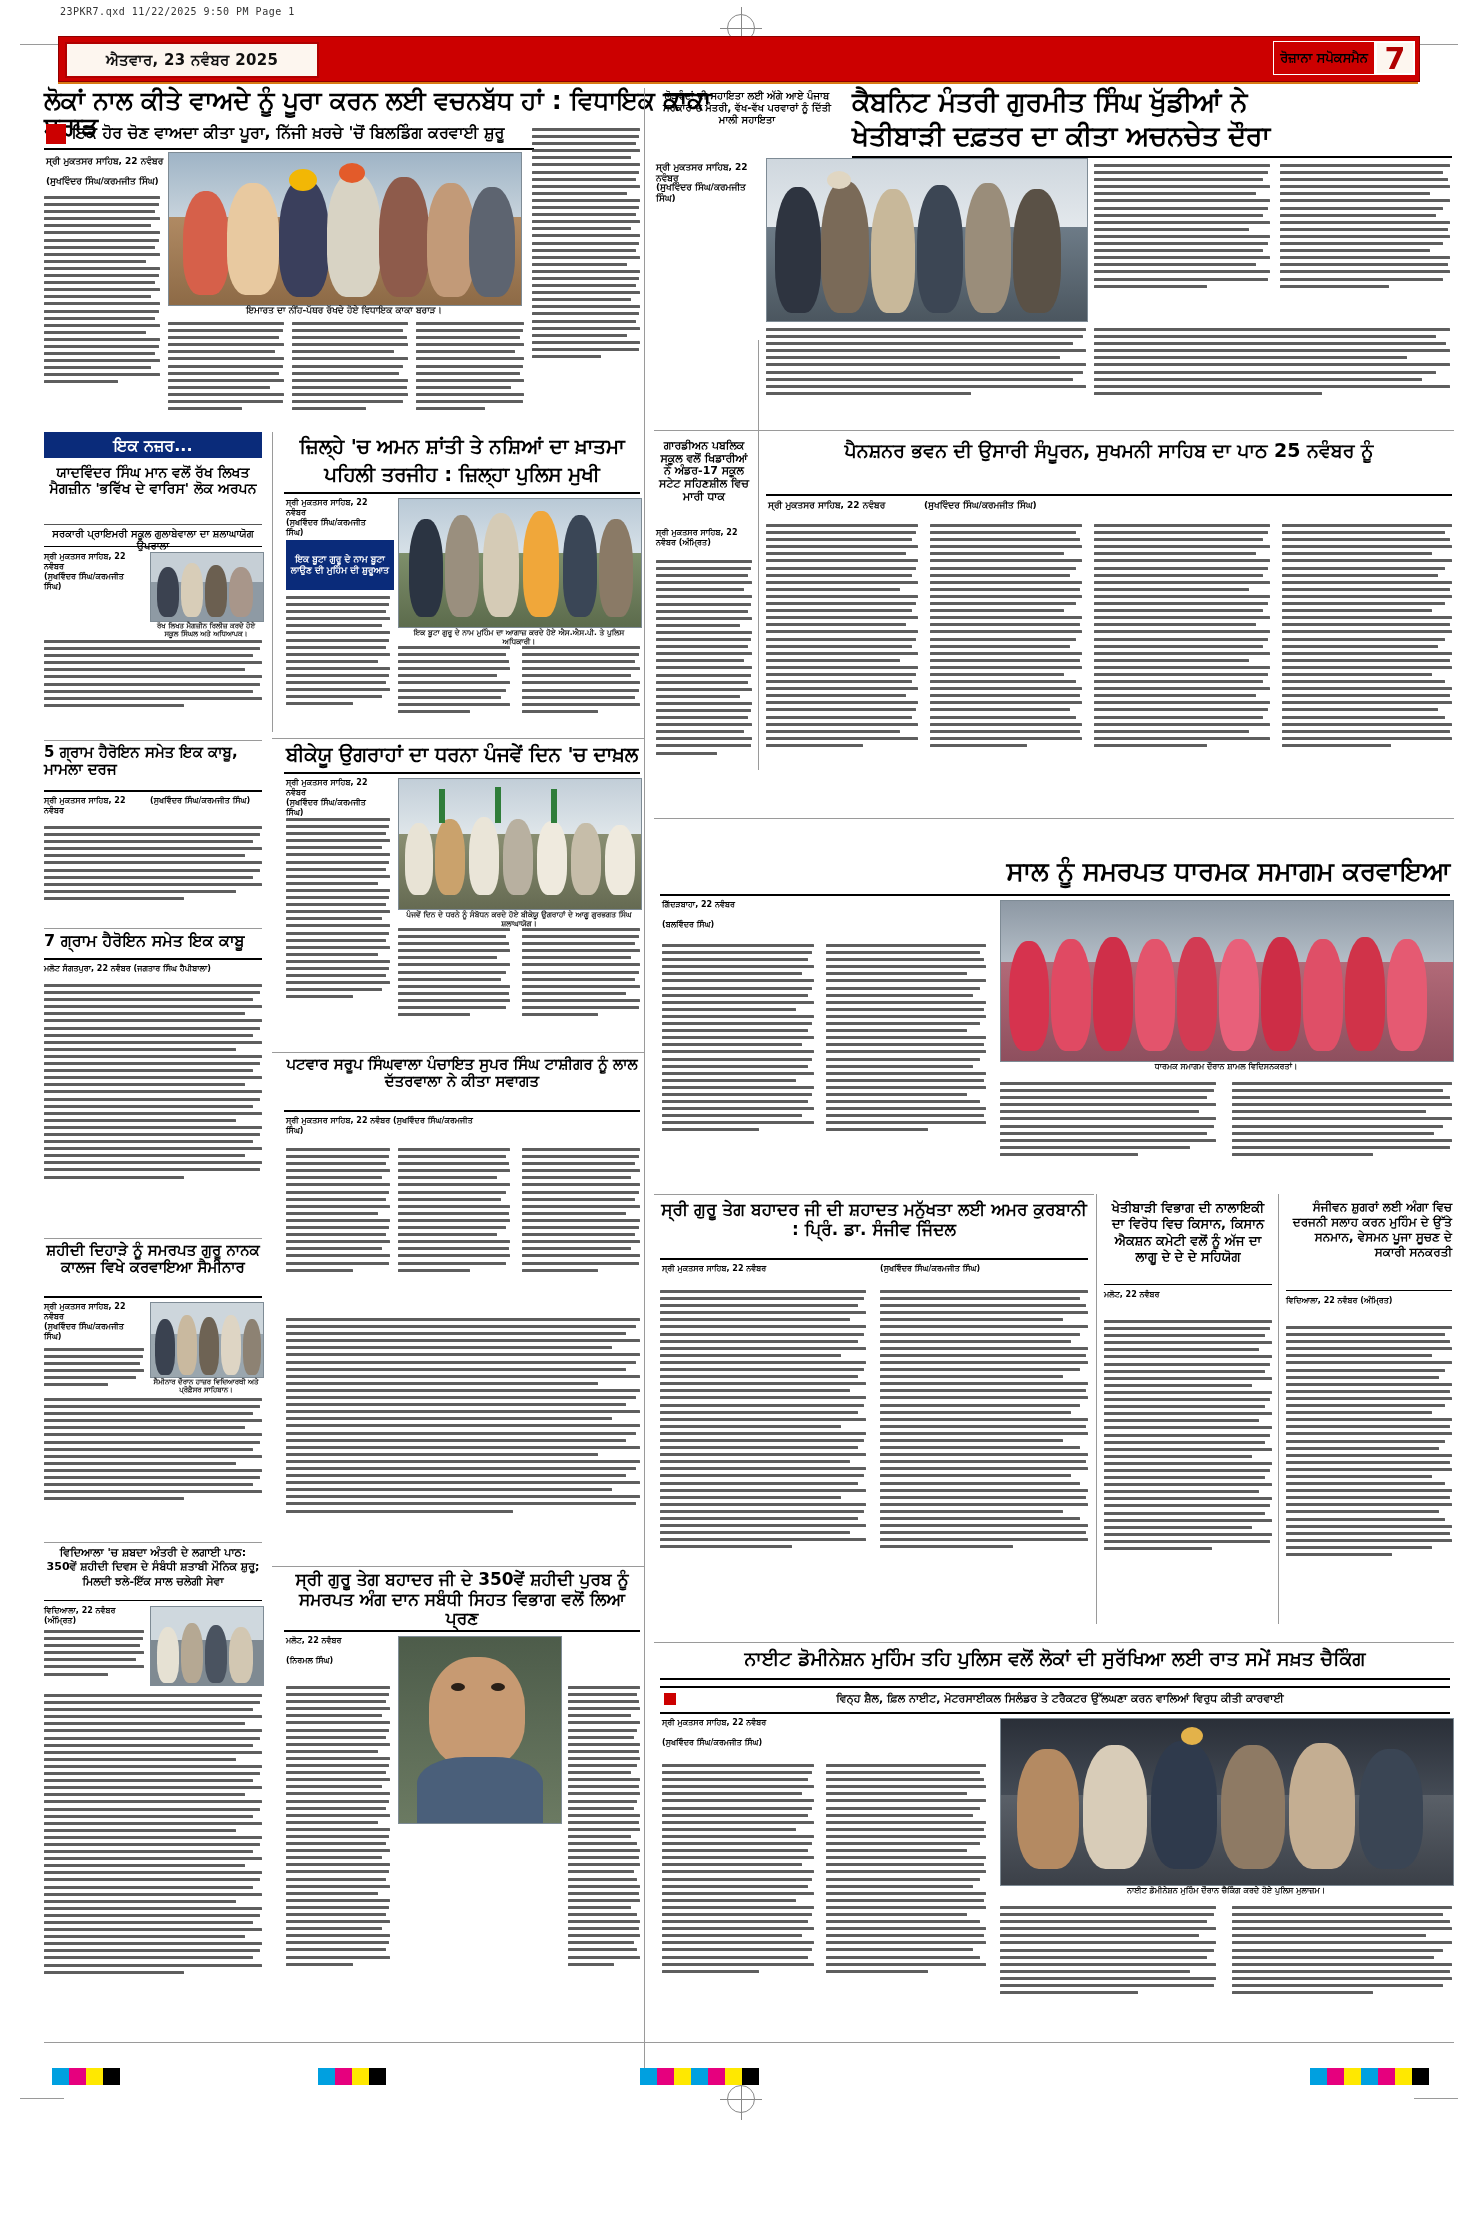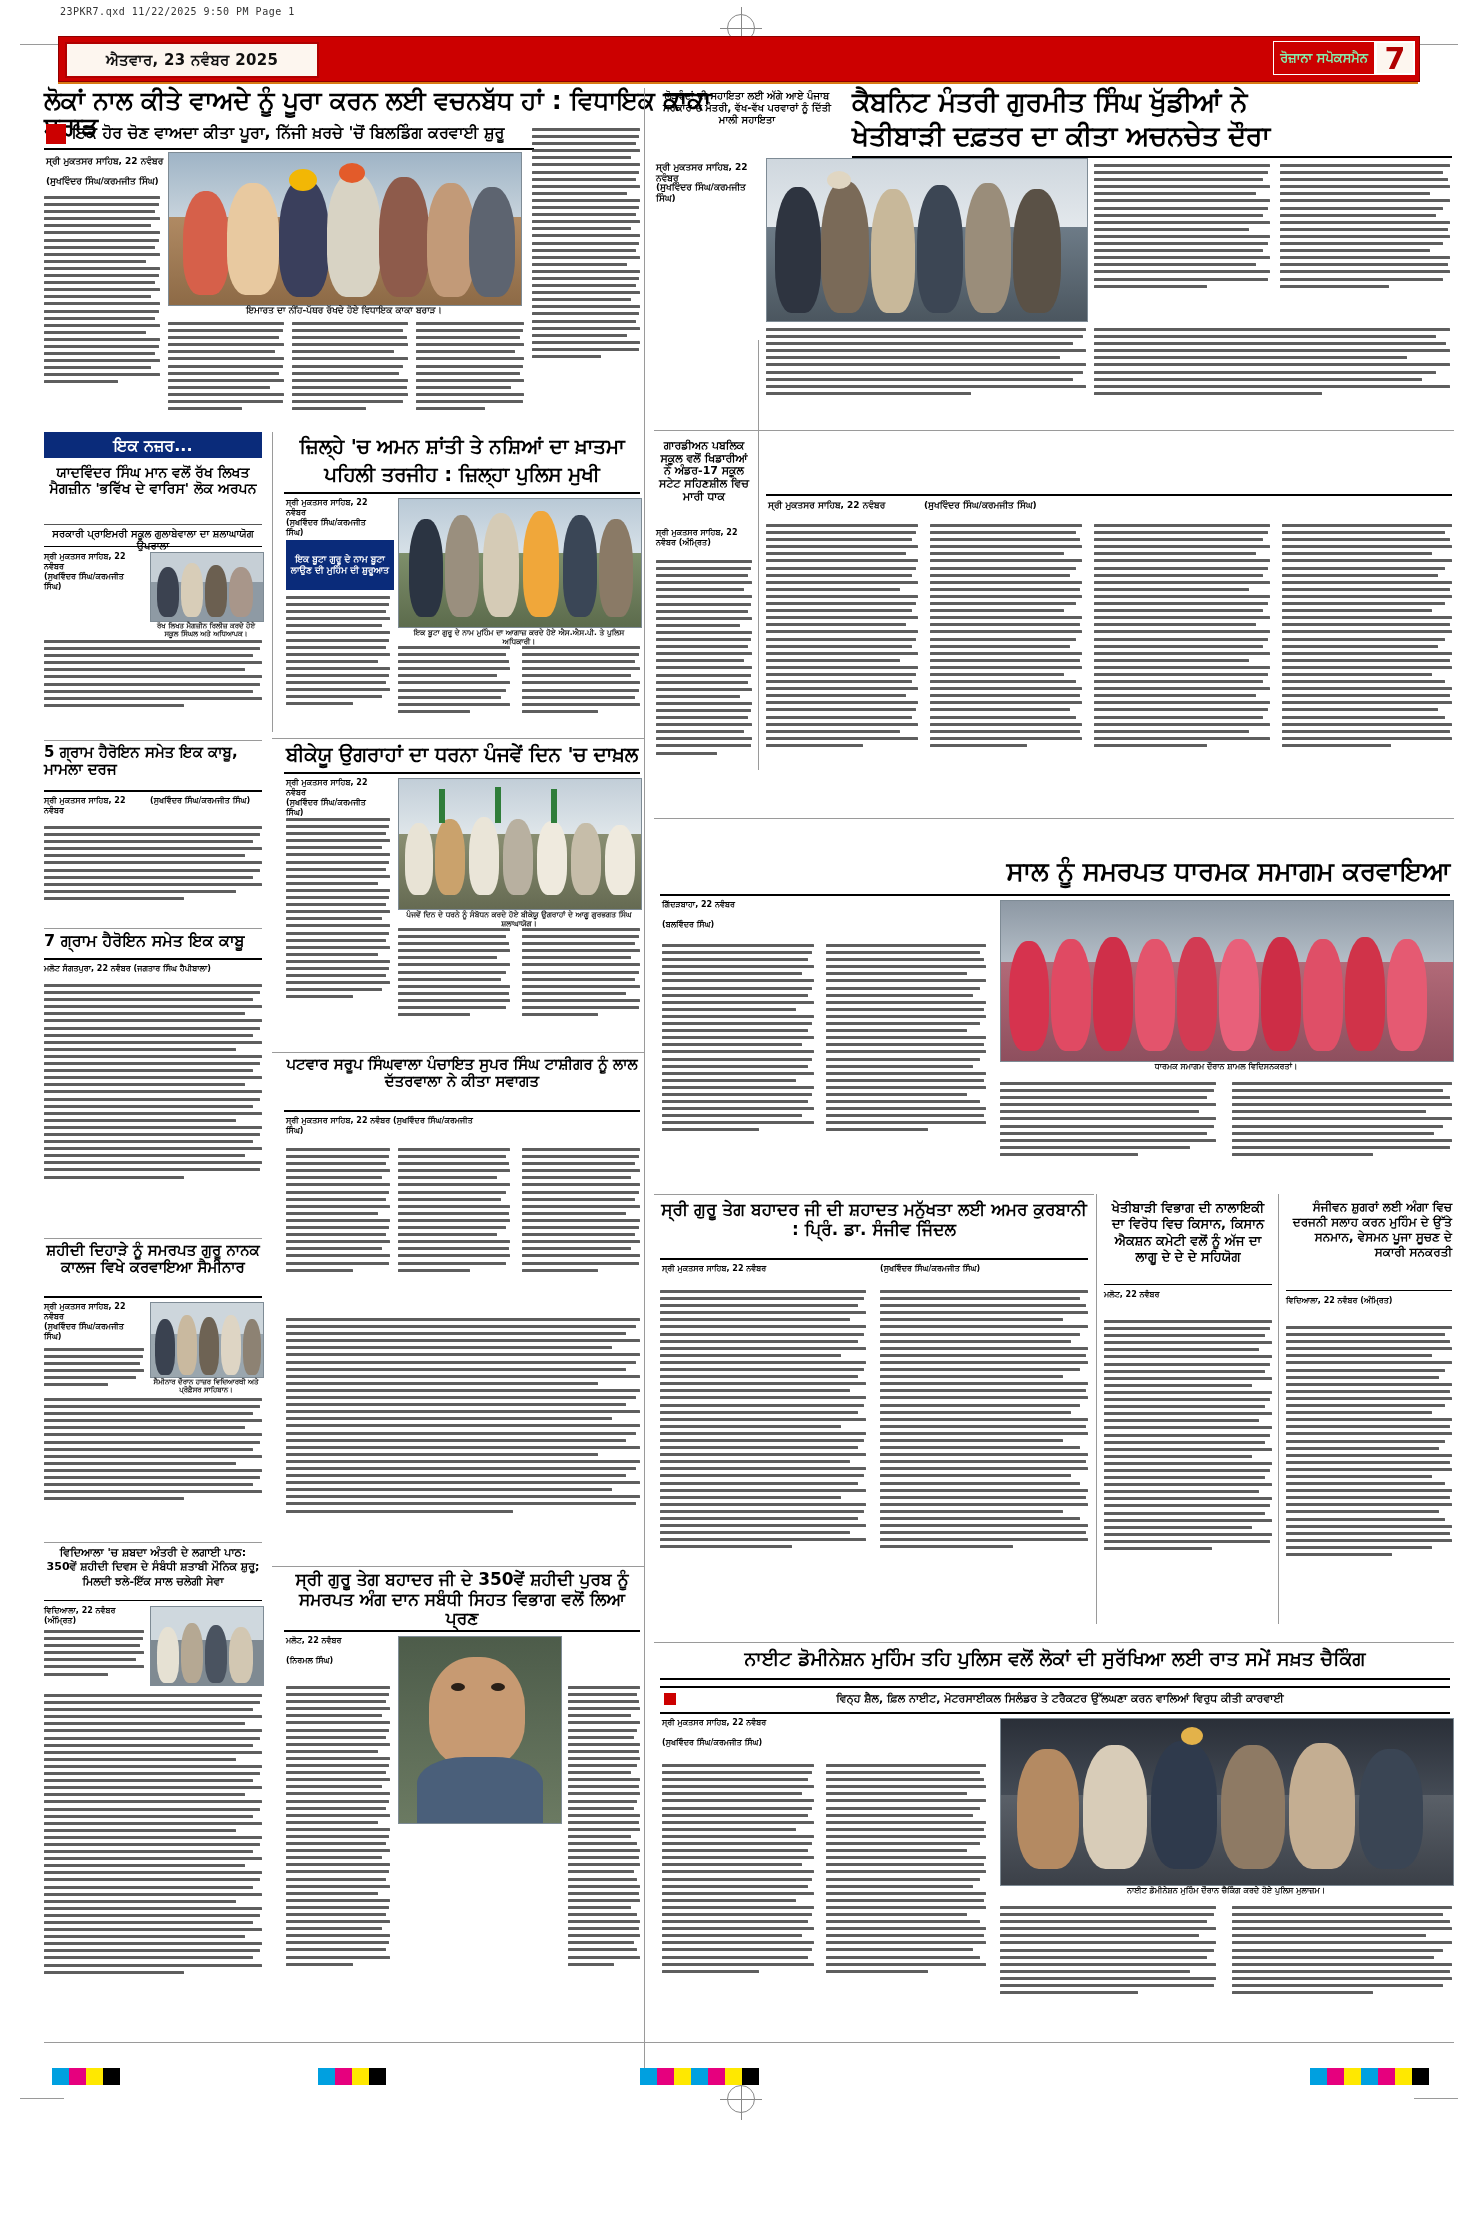--- a/index.html
+++ b/index.html
@@ -16,21 +16,21 @@
   .trim{position:absolute;background:#9a9a9a;}
 
   
   .masthead{position:absolute;left:58px;top:36px;width:1360px;height:44px;background:#cc0000;border:1px solid #8e0000;}
   .date-box{position:absolute;left:6px;top:5px;width:250px;height:32px;background:#fdf6ef;border:2px solid #b00000;display:flex;align-items:center;justify-content:center;}
   .date-box span{font-size:15px;font-weight:bold;color:#111;letter-spacing:.3px;}
   .mast-center{position:absolute;left:545px;top:0px;width:350px;height:44px;background:#fdf6ef;display:flex;align-items:center;justify-content:center;
      clip-path:polygon(4% 0,96% 0,100% 50%,96% 100%,4% 100%,0 50%);}
   .mast-center span{font-size:22px;font-weight:bold;color:#111;}
   .mast-right{position:absolute;right:4px;top:4px;height:34px;display:flex;align-items:stretch;}
-  .mast-right .brand{background:#cc0000;color:#86efac;font-size:13px;font-weight:bold;display:flex;align-items:center;padding:0 6px;border:1px solid #fff;}
+  .mast-right .brand{background:#cc0000;color:#000000;font-size:13px;font-weight:bold;display:flex;align-items:center;padding:0 6px;border:1px solid #fff;}
   .mast-right .pageno{background:#fdf6ef;color:#b00000;font-size:30px;font-weight:bold;display:flex;align-items:center;justify-content:center;width:36px;border:2px solid #fff;}
 
   .rule{position:absolute;background:#d97b14;}
 
   
   .hl{position:absolute;font-weight:bold;color:#000;line-height:1.05;letter-spacing:-0.2px;}
   .sub-hl{position:absolute;font-weight:bold;color:#000;line-height:1.15;}
   .kicker{position:absolute;font-size:10px;font-weight:bold;line-height:1.2;color:#000;}
   .byline{position:absolute;font-size:9px;font-weight:bold;line-height:1.25;}
   .cap{position:absolute;font-size:8.5px;font-weight:bold;line-height:1.2;color:#111;text-align:center;}
@@ -301,20 +301,21 @@
       <div class="ln s1"></div>
       <div class="ln s2"></div>
       <div class="ln s4"></div>
     <div class="ln s1"></div>
       <div class="ln s6"></div>
   </div>
 
   <div class="ruleH" style="left:654px;top:430px;width:800px;"></div>
   <div class="ruleV" style="left:758px;top:340px;height:430px;"></div>
 
+  <div class="sub-hl" style="left:766px;top:440px;width:686px;font-size:19px;text-align:center;">ਪੈਨਸ਼ਨਰ ਭਵਨ ਦੀ ਉਸਾਰੀ ਸੰਪੂਰਨ, ਸੁਖਮਨੀ ਸਾਹਿਬ ਦਾ ਪਾਠ 25 ਨਵੰਬਰ ਨੂੰ</div>
   <div class="hr-blk" style="left:766px;top:494px;width:686px;height:2px;"></div>
   <div class="byline" style="left:768px;top:500px;width:150px;">ਸ੍ਰੀ ਮੁਕਤਸਰ ਸਾਹਿਬ, 22 ਨਵੰਬਰ</div>
   <div class="byline" style="left:924px;top:500px;width:160px;">(ਸੁਖਵਿੰਦਰ ਸਿੰਘ/ਕਰਮਜੀਤ ਸਿੰਘ)</div>
   <div class="col" style="left:766px;top:524px;width:152px;height:286px;">
     <div class="ln s1"></div>
       <div class="ln s3"></div>
       <div class="ln s2"></div>
       <div class="ln s1"></div>
     <div class="ln s4"></div>
       <div class="ln s1"></div>

